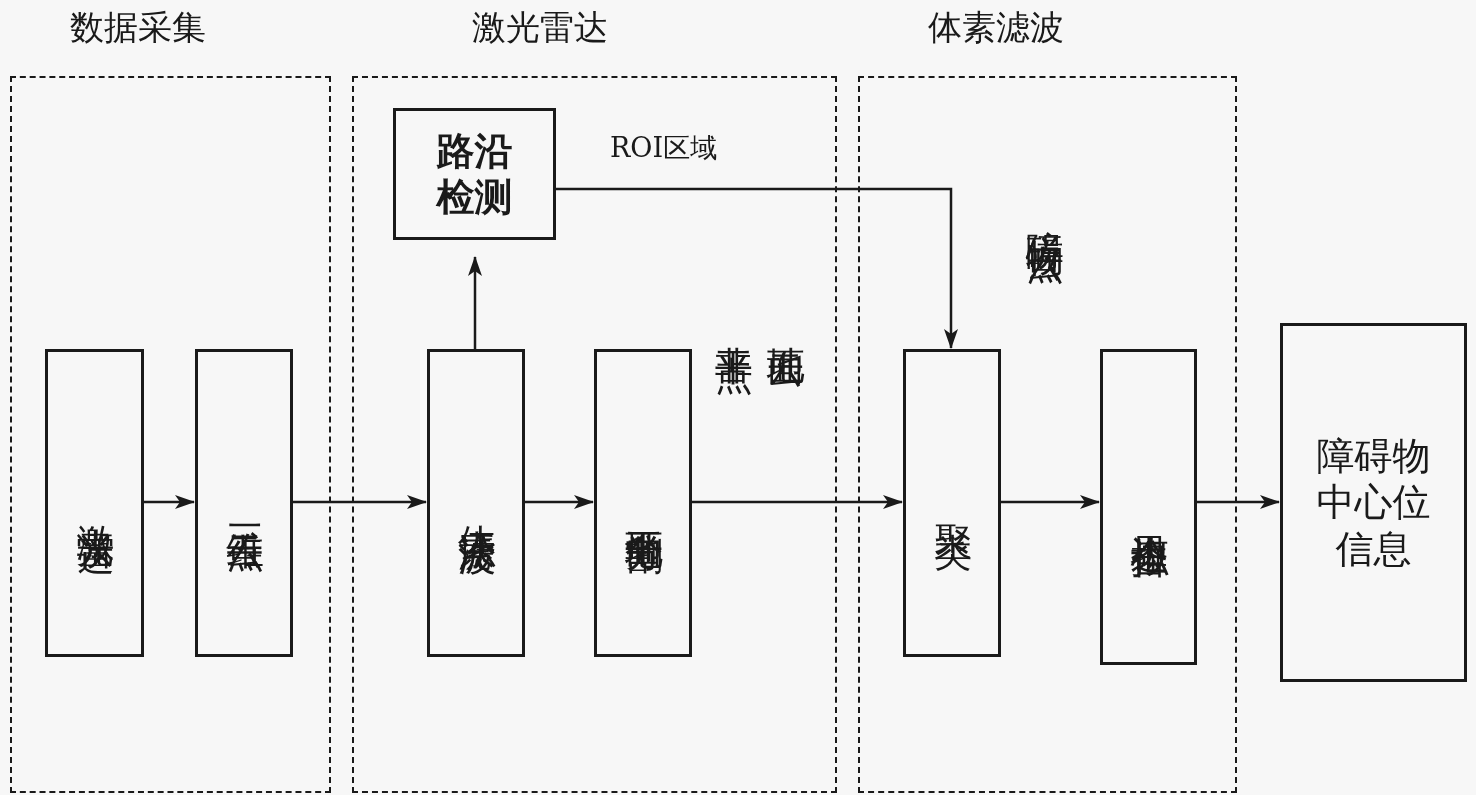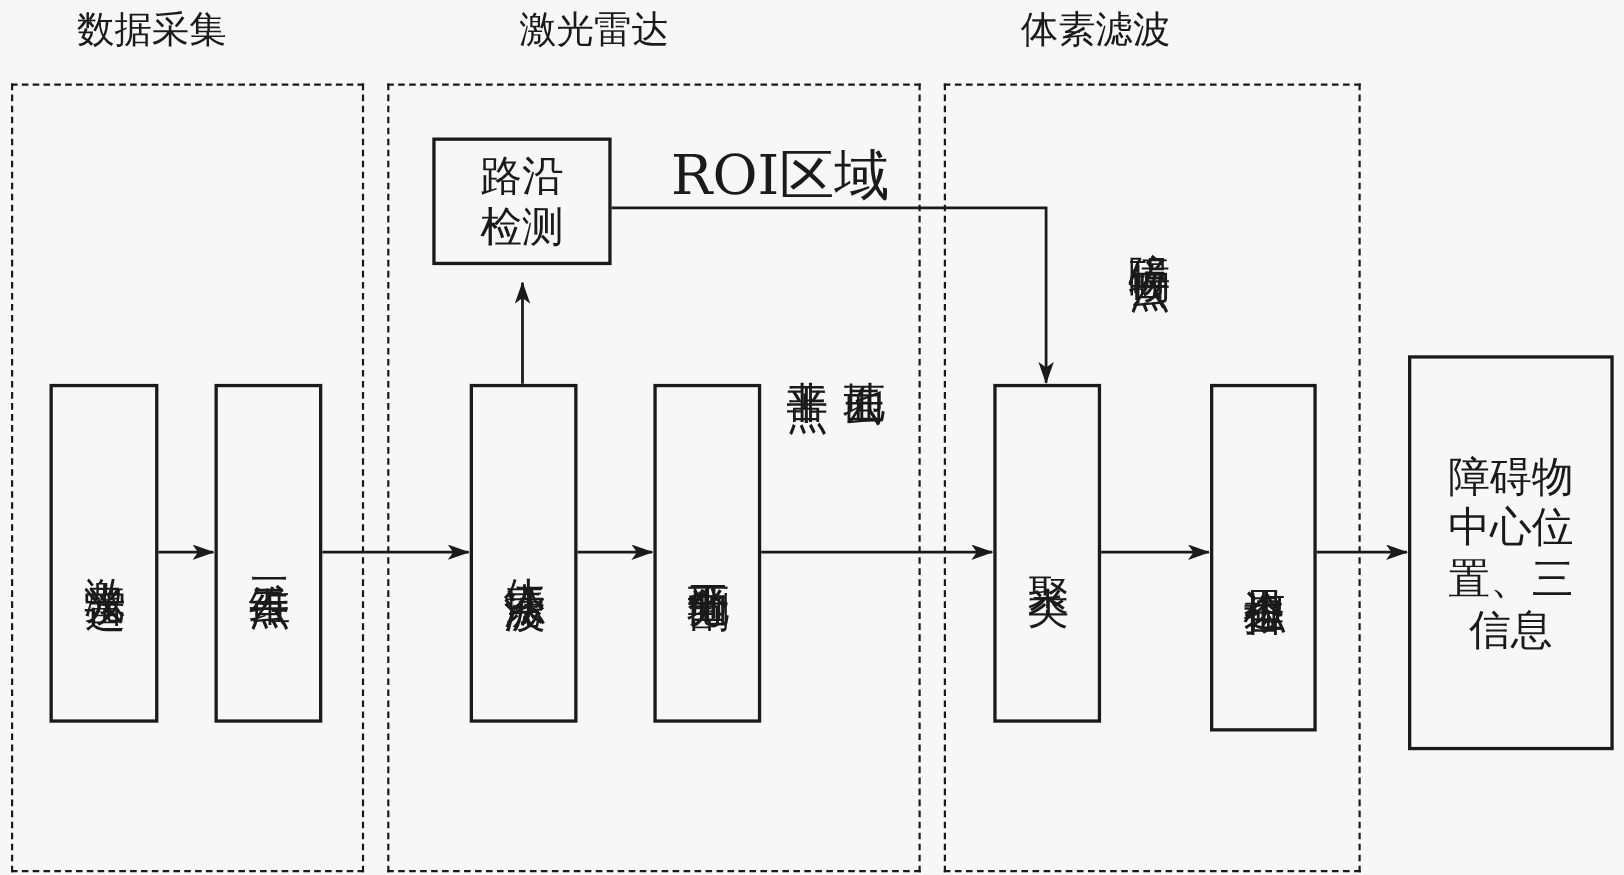--- a/index.html
+++ b/index.html
@@ -4,21 +4,21 @@
   <style>
     html, body { margin: 0; padding: 0; background: #f7f7f7; }
     body { width: 1476px; height: 795px; position: relative; overflow: hidden;
            font-family: "DejaVu Serif", "Liberation Serif", serif; color: #1a1a1a; }
     .region { position: absolute; border: 2px dashed #1a1a1a; box-sizing: border-box; }
     .region-title { position: absolute; font-size: 34px; line-height: 1; white-space: nowrap; text-align: center; }
     .box { position: absolute; border: 3px solid #1a1a1a; box-sizing: border-box; background: #f7f7f7;
            display: flex; align-items: center; justify-content: center; }
     .vtext { writing-mode: vertical-rl; text-orientation: upright; font-size: 38px; line-height: 1.05; letter-spacing: 4px; }
     .htext { font-size: 38px; line-height: 1.22; text-align: center; }
-    .label { position: absolute; font-size: 50px; line-height: 1; white-space: nowrap; }
+    .label { position: absolute; font-size: 27px; line-height: 1; white-space: nowrap; }
     .vlabel { position: absolute; writing-mode: vertical-rl; text-orientation: upright; font-size: 38px; line-height: 1.1; letter-spacing: 5px; }
     svg.wires { position: absolute; left: 0; top: 0; }
   </style>
 </head>
 <body>
 
 <div class="region-title" style="left:70px; top:10px;">数据采集</div>
 <div class="region-title" style="left:472px; top:10px;">激光雷达</div>
 <div class="region-title" style="left:928px; top:10px;">体素滤波</div>
 
@@ -47,32 +47,31 @@
 </div>
 <div class="box" style="left:195px; top:349px; width:98px; height:308px;">
   <span class="vtext">三维点云</span>
 </div>
 <div class="box" style="left:427px; top:349px; width:98px; height:308px;">
   <span class="vtext">体素滤波</span>
 </div>
 <div class="box" style="left:594px; top:349px; width:98px; height:308px;">
   <span class="vtext" style="letter-spacing:1px;">地平面分割</span>
 </div>
-<div class="box" style="left:393px; top:125px; width:163px; height:116px;">
+<div class="box" style="left:393px; top:108px; width:163px; height:132px;font-weight:bold;">
   <span class="htext" style="width:90px; display:block; word-break:break-all;">路沿检测</span>
 </div>
 <div class="box" style="left:903px; top:349px; width:98px; height:308px;">
   <span class="vtext" style="letter-spacing:10px;">聚类</span>
 </div>
 <div class="box" style="left:1100px; top:349px; width:97px; height:316px;">
   <span class="vtext" style="letter-spacing:1px;">边界框拟合</span>
 </div>
 <div class="box" style="left:1280px; top:323px; width:187px; height:359px; flex-direction:column;">
   <span class="htext" style="display:block;text-align:right;">障碍物</span>
   <span class="htext" style="display:block;text-align:center;">中心位</span>
-  <span class="htext" style="display:block;">置、三</span>
   <span class="htext" style="display:block;">信息</span>
 </div>
 
 <div class="label" style="left:610px; top:134px;">ROI区域</div>
 <div class="vlabel" style="left:712px; top:316px;">非平点</div>
 <div class="vlabel" style="left:764px; top:316px;">地面云</div>
 <div class="vlabel" style="left:1023px; top:200px;">障碍物点云</div>
 
 </body></html>

